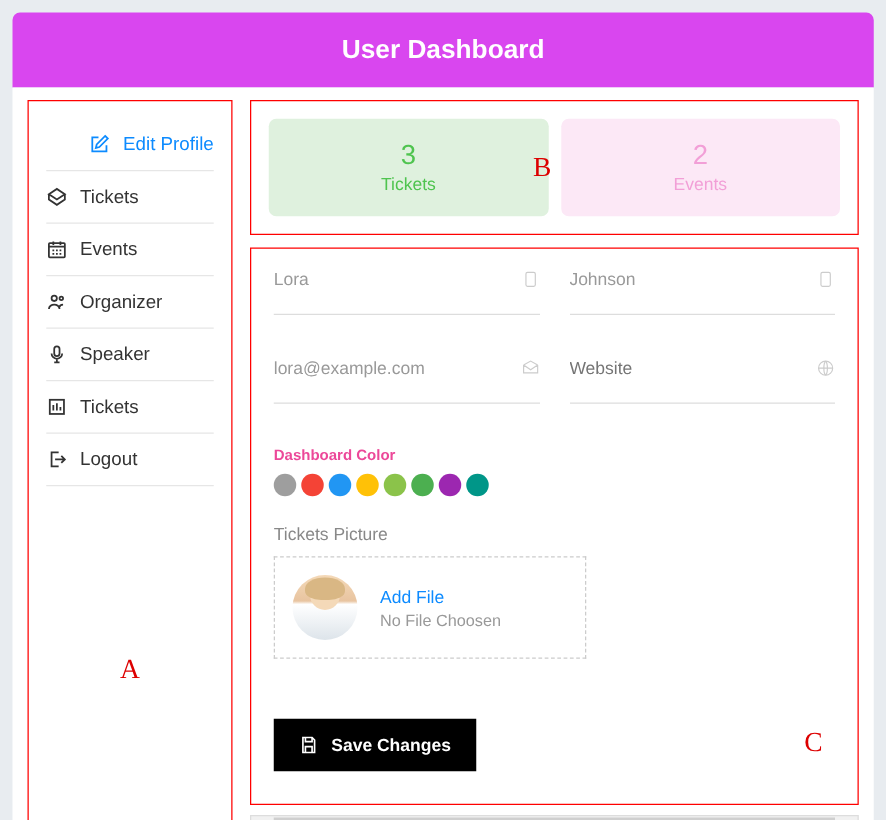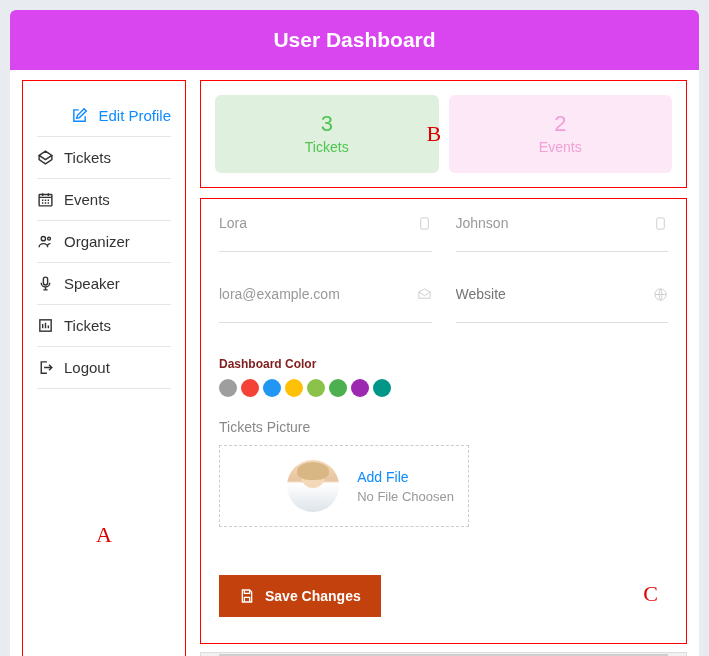--- a/index.html
+++ b/index.html
@@ -108,51 +108,50 @@
   }
   .field input {
     border: none;
     outline: none;
     width: 100%;
     font-size: 14px;
     color: #999;
     background: transparent;
   }
   .field .ficon { color: #ccc; width: 15px; height: 15px; flex-shrink: 0; }
-  .section-label { font-size: 12px; font-weight: 700; color: #7f1d1d; margin-bottom: 8px; }
+  .section-label { font-size: 12px; font-weight: 700; color: #ec4899; margin-bottom: 8px; }
   .swatches { display: flex; gap: 4px; margin-bottom: 22px; }
   .swatch { width: 18px; height: 18px; border-radius: 50%; cursor: pointer; }
   .pic-label { font-size: 14px; color: #888; margin-bottom: 10px; }
   .upload-box {
     border: 1px dashed #ccc;
     padding: 14px;
     display: flex;
     align-items: center;
     gap: 18px;
     width: 250px;
     margin-bottom: 48px;
-    justify-content: flex-end;
   }
   .avatar {
     width: 52px; height: 52px; border-radius: 50%;
     background: linear-gradient(180deg, #f4d9b8 0%, #e8c4a0 40%, #fff 45%, #dde4ea 100%);
     position: relative; overflow: hidden;
   }
   .avatar::before {
     content:""; position:absolute; top:4px; left:14px; width:24px; height:24px;
     border-radius:50%; background:#f4d9b8;
   }
   .avatar::after {
     content:""; position:absolute; top:2px; left:10px; width:32px; height:18px;
     border-radius:50% 50% 40% 40%; background:#d9b784;
   }
   .upload-txt .add { color: #0d8bff; font-size: 14px; margin-bottom: 4px; cursor:pointer; }
   .upload-txt .nofile { color: #999; font-size: 13px; }
   .save-btn {
-    background: #c2410c;
+    background: #000000;
     color: #fff;
     border: none;
     padding: 13px 20px;
     font-size: 14px;
     font-weight: 600;
     display: inline-flex;
     align-items: center;
     gap: 10px;
     cursor: pointer;
   }

